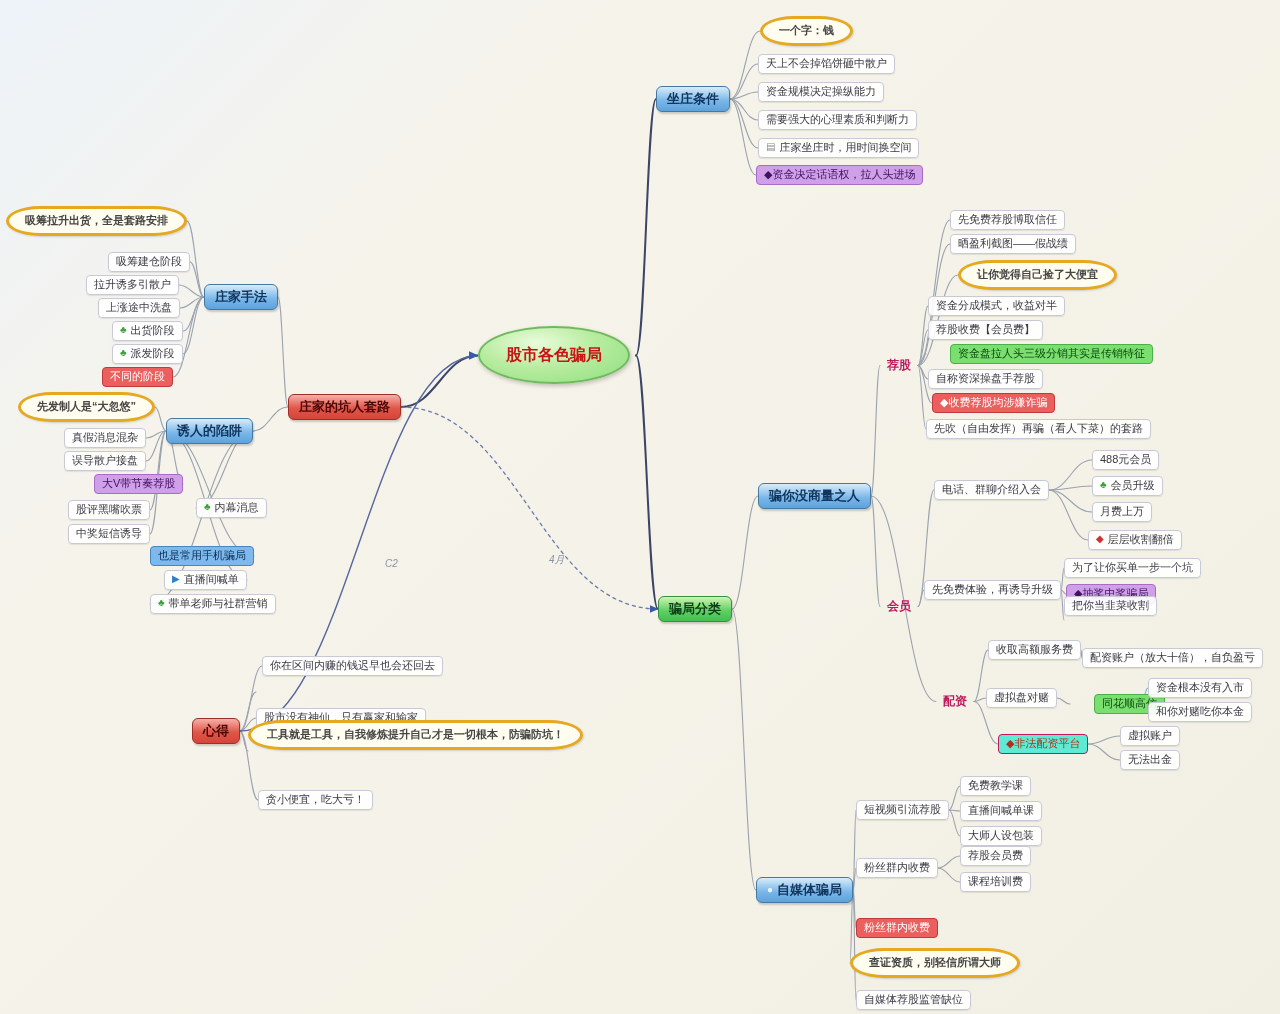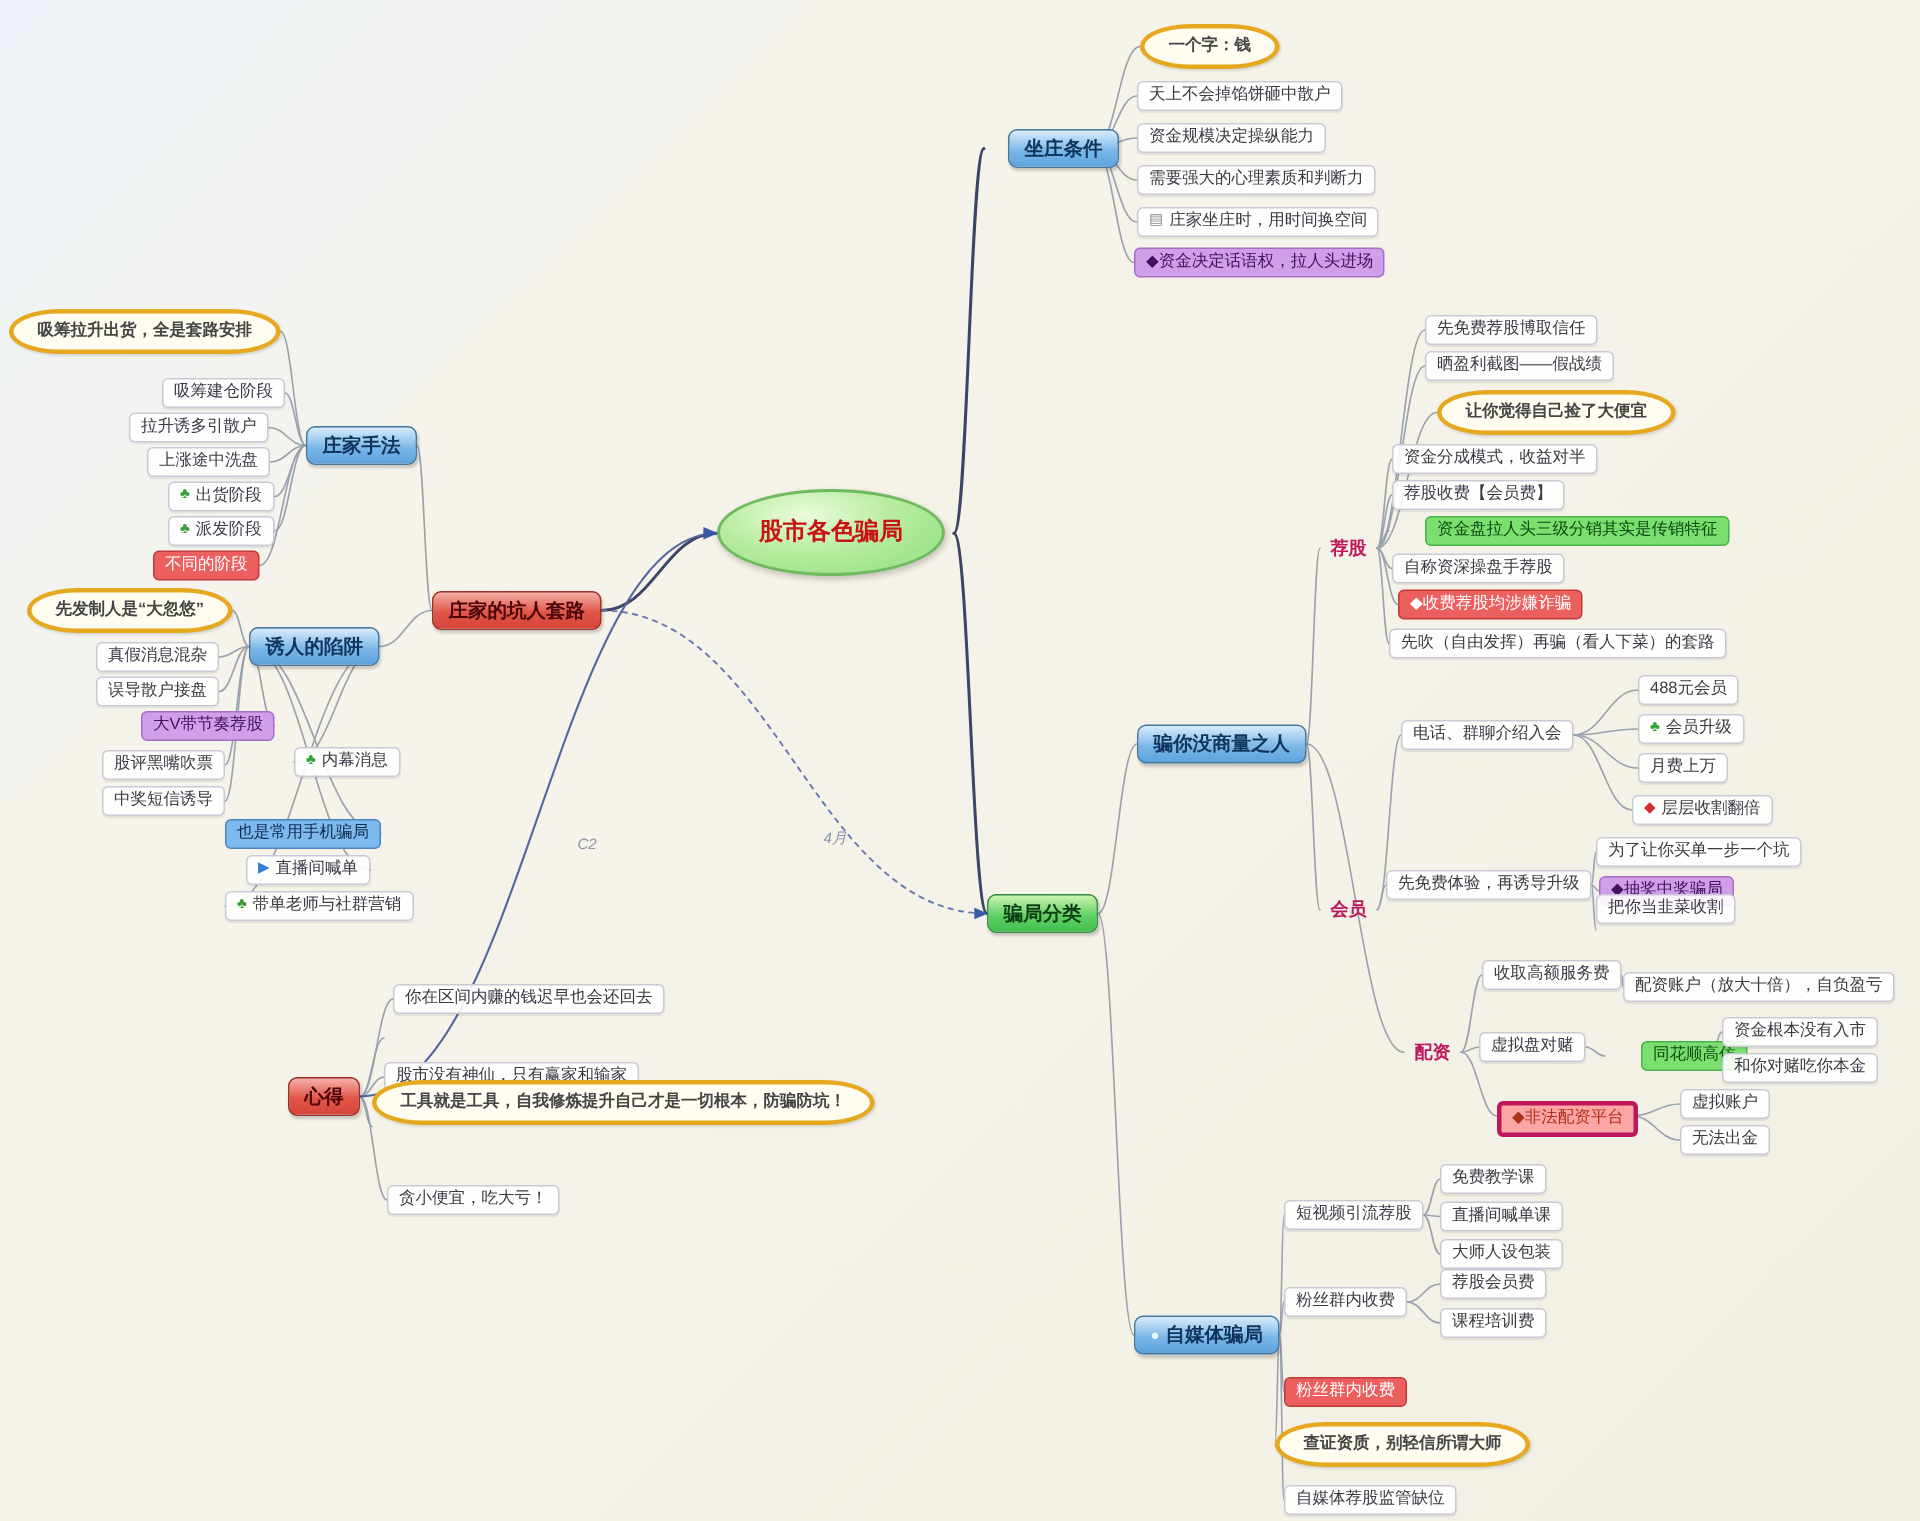--- a/index.html
+++ b/index.html
@@ -46,21 +46,21 @@
   }
   .callout{
     background:#fffdf0;border:3px solid #e6a81e;border-radius:45px/20px;
     padding:5px 16px;font-weight:bold;color:#454545;
     box-shadow:1px 1px 2px rgba(0,0,0,.15);
   }
   .hl-purple{background:#cf9fe8;border:1px solid #a86cc8;color:#431064;}
   .hl-green{background:#7adf6e;border:1px solid #4ab04a;color:#0c4a10;margin-left:24px;}
   .hl-red{background:#ec5f5f;border:1px solid #c03a3a;color:#fff;}
   .hl-blue{background:#7db9ec;border:1px solid #4a85c0;color:#0e2f55;}
-  .hl-amber{background:#fca5a5;border:3px solid #be185d;color:#b03018;}
+  .hl-amber{background:#5eead4;border:1px solid #be185d;color:#b03018;}
   .grp{background:transparent;border:none;color:#be185d;font-weight:bold;font-size:12px;box-shadow:none;}
   .rel-label{background:transparent;border:none;color:#8a93a8;font-size:10px;font-style:italic;box-shadow:none;}
   .ic{display:inline-block;margin-right:4px;font-size:10px;vertical-align:1px;}
   .ic.sprout-icon{color:#3aa03a;}
   .ic.arrow-icon{color:#2e7fd0;}
   .ic.person-icon{color:#8a3ab0;}
   .ic.doc-icon{color:#8a8a8a;}
   .ic.flame-icon{color:#d03030;}
   .topic-blue .ic{color:#eaf4ff;}
 </style>
@@ -146,21 +146,21 @@
       <path d="M 853 890 C 854.35 890, 854.65 1000, 856 1000" class="edge thin"></path>
       <path d="M 949 810 C 953.95 810, 955.05 786, 960 786" class="edge thin"></path>
       <path d="M 949 810 C 953.95 810, 955.05 811, 960 811" class="edge thin"></path>
       <path d="M 949 810 C 953.95 810, 955.05 836, 960 836" class="edge thin"></path>
       <path d="M 938 868 C 947.9 868, 950.1 856, 960 856" class="edge thin"></path>
       <path d="M 938 868 C 947.9 868, 950.1 882, 960 882" class="edge thin"></path>
       <path d="M 240 731 C 347.1 731, 370.9 355.5, 478 355.5" class="edge rel" marker-end="url(#arr)"></path>
       <path d="M 401 407 C 516.65 407, 542.35 609, 658 609" class="edge reldash" marker-end="url(#arr)"></path>
     </svg>
 <div class="node center" style="left: 478px; top: 326px;"><span>股市各色骗局</span></div>
-    <div class="node topic-blue" style="left: 672px; top: 86px;"><span>坐庄条件</span></div>
+    <div class="node topic-blue" style="left: 656px; top: 86px;"><span>坐庄条件</span></div>
     <div class="node callout" style="left: 760px; top: 16px;"><span>一个字：钱</span></div>
     <div class="node item" style="left: 758px; top: 54px;"><span>天上不会掉馅饼砸中散户</span></div>
     <div class="node item" style="left: 758px; top: 82px;"><span>资金规模决定操纵能力</span></div>
     <div class="node item" style="left: 758px; top: 110px;"><span>需要强大的心理素质和判断力</span></div>
     <div class="node item" style="left: 758px; top: 138px;"><span class="ic doc-icon">▤</span><span>庄家坐庄时，用时间换空间</span></div>
     <div class="node hl-purple" style="left: 756px; top: 165px;"><span>◆资金决定话语权，拉人头进场</span></div>
     <div class="node topic-red" style="left: 288px; top: 394px;"><span>庄家的坑人套路</span></div>
     <div class="node topic-blue" style="left: 204px; top: 284px;"><span>庄家手法</span></div>
     <div class="node callout" style="left: 6px; top: 206px;"><span>吸筹拉升出货，全是套路安排</span></div>
     <div class="node item" style="left: 108px; top: 252px;"><span>吸筹建仓阶段</span></div>

